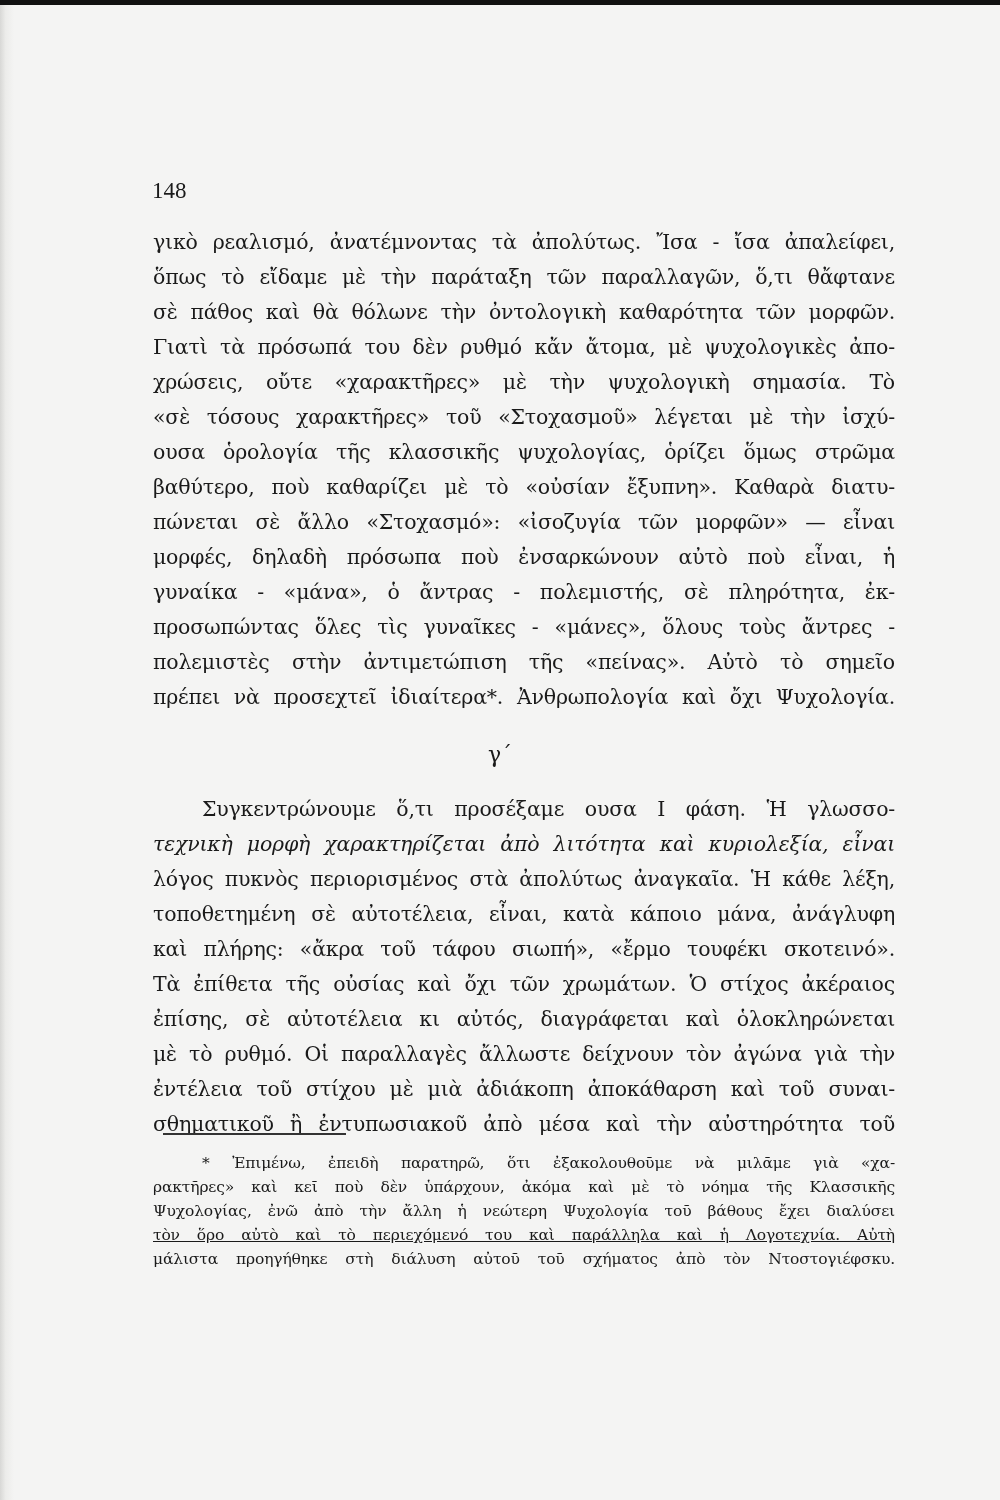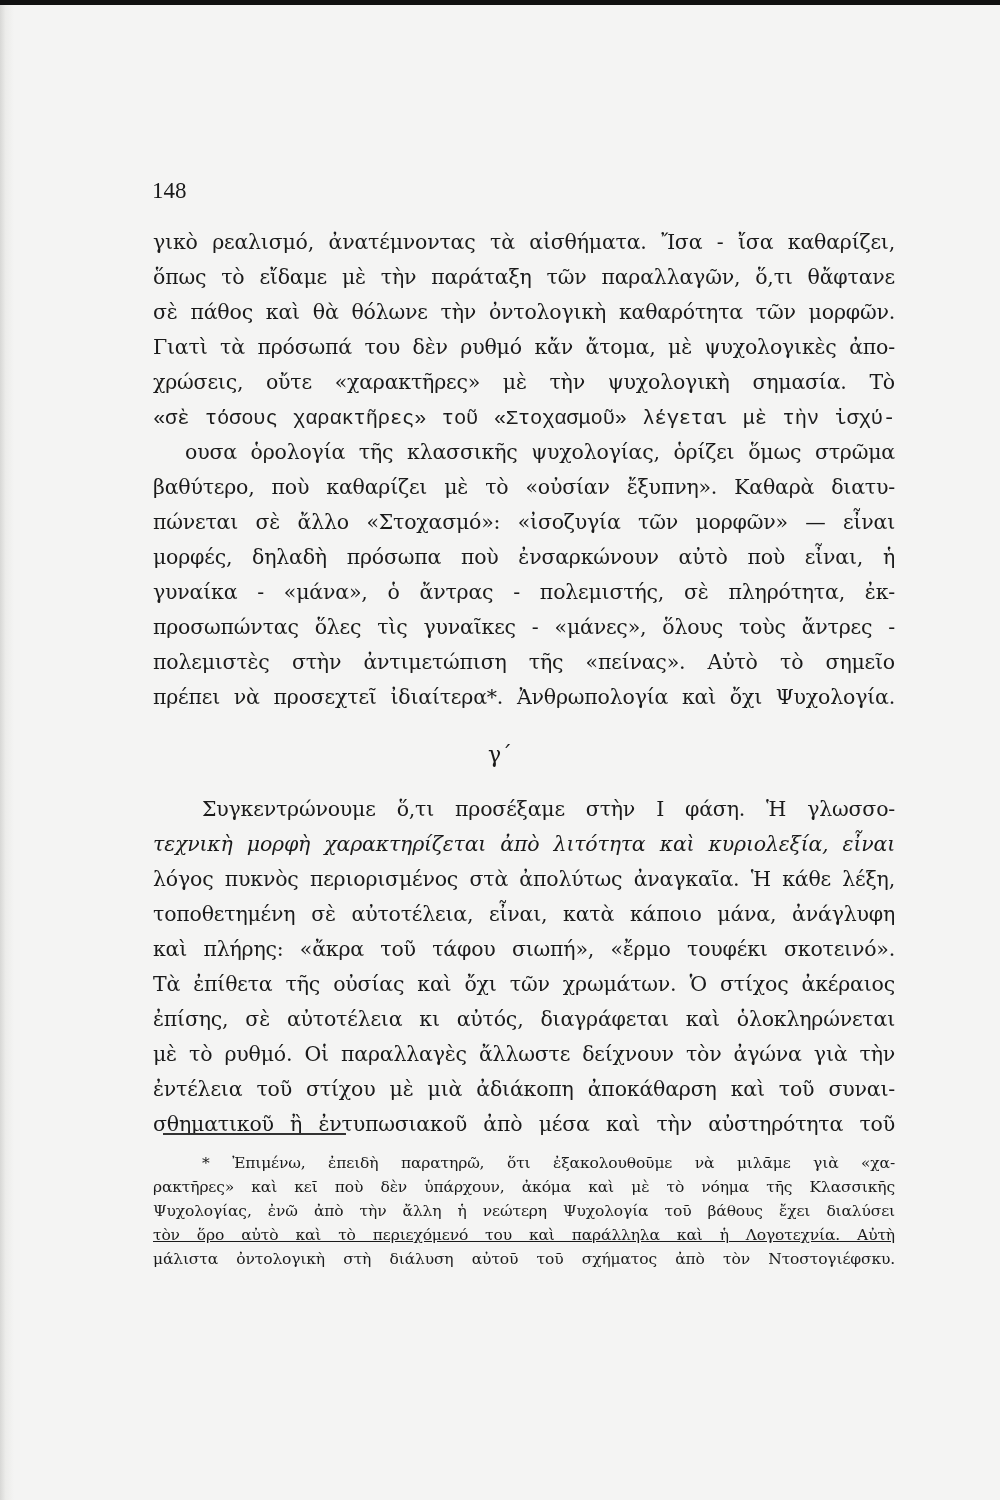--- a/index.html
+++ b/index.html
@@ -53,53 +53,53 @@
 </head>
 <body>
 
 <div class="top-edge"></div>
 <div class="left-edge"></div>
 
 <div class="page">
   <div class="page-number">148</div>
 
   <div>
-    <div class="line" style="top:228px"><span style="word-spacing: 0px;">γικὸ ρεαλισμό, ἀνατέμνοντας τὰ αἰσθήματα. Ἴσα - ἴσα καθαρίζει,</span></div>
+    <div class="line" style="top:228px"><span style="word-spacing: 0px;">γικὸ ρεαλισμό, ἀνατέμνοντας τὰ ἀπολύτως. Ἴσα - ἴσα ἀπαλείφει,</span></div>
     <div class="line" style="top:263px"><span style="word-spacing: 0px;">ὅπως τὸ εἴδαμε μὲ τὴν παράταξη τῶν παραλλαγῶν, ὅ,τι θἄφτανε</span></div>
     <div class="line" style="top:298px"><span style="word-spacing: 0px;">σὲ πάθος καὶ θὰ θόλωνε τὴν ὀντολογικὴ καθαρότητα τῶν μορφῶν.</span></div>
     <div class="line" style="top:333px"><span style="word-spacing: 0px;">Γιατὶ τὰ πρόσωπά του δὲν ρυθμό κἄν ἄτομα, μὲ ψυχολογικὲς ἀπο-</span></div>
     <div class="line" style="top:368px"><span style="word-spacing: 0px;">χρώσεις, οὔτε «χαρακτῆρες» μὲ τὴν ψυχολογικὴ σημασία. Τὸ</span></div>
-    <div class="line" style="top:403px"><span style="word-spacing: 0px; font-family: Liberation Mono, monospace;">«σὲ τόσους χαρακτῆρες» τοῦ «Στοχασμοῦ» λέγεται μὲ τὴν ἰσχύ-</span></div>
-    <div class="line" style="top:438px"><span style="word-spacing: 0px; margin-left: 32px;">ουσα ὁρολογία τῆς κλασσικῆς ψυχολογίας, ὁρίζει ὅμως στρῶμα</span></div>
+    <div class="line" style="top:403px"><span style="word-spacing: 0px;">«σὲ τόσους χαρακτῆρες» τοῦ «Στοχασμοῦ» λέγεται μὲ τὴν ἰσχύ-</span></div>
+    <div class="line" style="top:438px"><span style="word-spacing: 0px;">ουσα ὁρολογία τῆς κλασσικῆς ψυχολογίας, ὁρίζει ὅμως στρῶμα</span></div>
     <div class="line" style="top:473px"><span style="word-spacing: 0px;">βαθύτερο, ποὺ καθαρίζει μὲ τὸ «οὐσίαν ἔξυπνη». Καθαρὰ διατυ-</span></div>
     <div class="line" style="top:508px"><span style="word-spacing: 0px;">πώνεται σὲ ἄλλο «Στοχασμό»: «ἰσοζυγία τῶν μορφῶν» — εἶναι</span></div>
     <div class="line" style="top:543px"><span style="word-spacing: 0px;">μορφές, δηλαδὴ πρόσωπα ποὺ ἐνσαρκώνουν αὐτὸ ποὺ εἶναι, ἡ</span></div>
     <div class="line" style="top:578px"><span style="word-spacing: 0px;">γυναίκα - «μάνα», ὁ ἄντρας - πολεμιστής, σὲ πληρότητα, ἐκ-</span></div>
     <div class="line" style="top:613px"><span style="word-spacing: 0px;">προσωπώντας ὅλες τὶς γυναῖκες - «μάνες», ὅλους τοὺς ἄντρες -</span></div>
     <div class="line" style="top:648px"><span style="word-spacing: 0px;">πολεμιστὲς στὴν ἀντιμετώπιση τῆς «πείνας». Αὐτὸ τὸ σημεῖο</span></div>
     <div class="line" style="top:683px"><span style="word-spacing: 0px;">πρέπει νὰ προσεχτεῖ ἰδιαίτερα*. Ἀνθρωπολογία καὶ ὄχι Ψυχολογία.</span></div>
   </div>
 
   <div class="section-mark">γ´</div>
 
   <div>
-    <div class="line indent" style="top:795px"><span style="word-spacing: 0px;">Συγκεντρώνουμε ὅ,τι προσέξαμε στὴν Ι φάση. Ἡ γλωσσο-</span></div>
+    <div class="line indent" style="top:795px"><span style="word-spacing: 0px;">Συγκεντρώνουμε ὅ,τι προσέξαμε ουσα Ι φάση. Ἡ γλωσσο-</span></div>
     <div class="line" style="top:830px"><span style="word-spacing: 0px; font-style: italic;">τεχνικὴ μορφὴ χαρακτηρίζεται ἀπὸ λιτότητα καὶ κυριολεξία, εἶναι</span></div>
     <div class="line" style="top:865px"><span style="word-spacing: 0px;">λόγος πυκνὸς περιορισμένος στὰ ἀπολύτως ἀναγκαῖα. Ἡ κάθε λέξη,</span></div>
     <div class="line" style="top:900px"><span style="word-spacing: 0px;">τοποθετημένη σὲ αὐτοτέλεια, εἶναι, κατὰ κάποιο μάνα, ἀνάγλυφη</span></div>
     <div class="line" style="top:935px"><span style="word-spacing: 0px; margin-top: 23px;">καὶ πλήρης: «ἄκρα τοῦ τάφου σιωπή», «ἔρμο τουφέκι σκοτεινό».</span></div>
     <div class="line" style="top:970px"><span style="word-spacing: 0px;">Τὰ ἐπίθετα τῆς οὐσίας καὶ ὄχι τῶν χρωμάτων. Ὁ στίχος ἀκέραιος</span></div>
     <div class="line" style="top:1005px"><span style="word-spacing: 0px;">ἐπίσης, σὲ αὐτοτέλεια κι αὐτός, διαγράφεται καὶ ὁλοκληρώνεται</span></div>
     <div class="line" style="top:1040px"><span style="word-spacing: 0px;">μὲ τὸ ρυθμό. Οἱ παραλλαγὲς ἄλλωστε δείχνουν τὸν ἀγώνα γιὰ τὴν</span></div>
     <div class="line" style="top:1075px"><span style="word-spacing: 0px;">ἐντέλεια τοῦ στίχου μὲ μιὰ ἀδιάκοπη ἀποκάθαρση καὶ τοῦ συναι-</span></div>
     <div class="line" style="top:1110px"><span style="word-spacing: 0px; margin-top: 24px;">σθηματικοῦ ἢ ἐντυπωσιακοῦ ἀπὸ μέσα καὶ τὴν αὐστηρότητα τοῦ</span></div>
   </div>
 
   <div class="footnote-rule" style="top:1133px"></div>
 
   <div>
     <div class="fn-line indent" style="top:1152px"><span style="word-spacing: 0px;">* Ἐπιμένω, ἐπειδὴ παρατηρῶ, ὅτι ἐξακολουθοῦμε νὰ μιλᾶμε γιὰ «χα-</span></div>
     <div class="fn-line" style="top:1176px"><span style="word-spacing: 0px;">ρακτῆρες» καὶ κεῖ ποὺ δὲν ὑπάρχουν, ἀκόμα καὶ μὲ τὸ νόημα τῆς Κλασσικῆς</span></div>
     <div class="fn-line" style="top:1200px"><span style="word-spacing: 0px;">Ψυχολογίας, ἐνῶ ἀπὸ τὴν ἄλλη ἡ νεώτερη Ψυχολογία τοῦ βάθους ἔχει διαλύσει</span></div>
     <div class="fn-line" style="top:1224px"><span style="word-spacing: 0px; text-decoration: underline;">τὸν ὅρο αὐτὸ καὶ τὸ περιεχόμενό του καὶ παράλληλα καὶ ἡ Λογοτεχνία. Αὐτὴ</span></div>
-    <div class="fn-line" style="top:1248px"><span style="word-spacing: 0px;">μάλιστα ὀντολογικὴ στὴ διάλυση αὐτοῦ τοῦ σχήματος ἀπὸ τὸν Ντοστογιέφσκυ.</span></div>
+    <div class="fn-line" style="top:1248px"><span style="word-spacing: 0px;">μάλιστα προηγήθηκε στὴ διάλυση αὐτοῦ τοῦ σχήματος ἀπὸ τὸν Ντοστογιέφσκυ.</span></div>
   </div>
 </div>
 
 </body></html>

